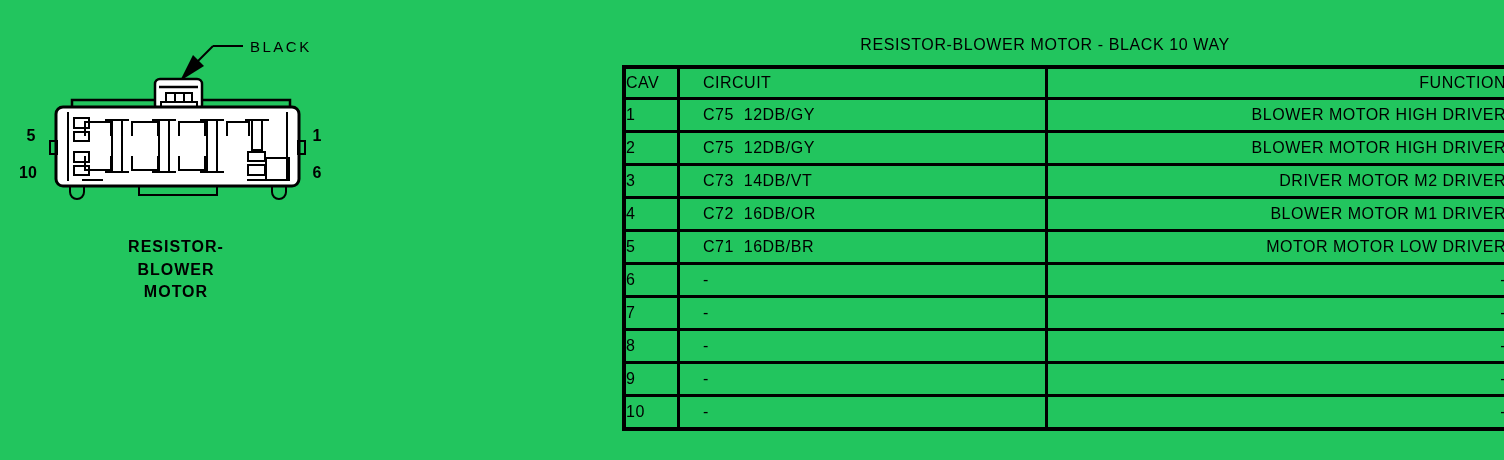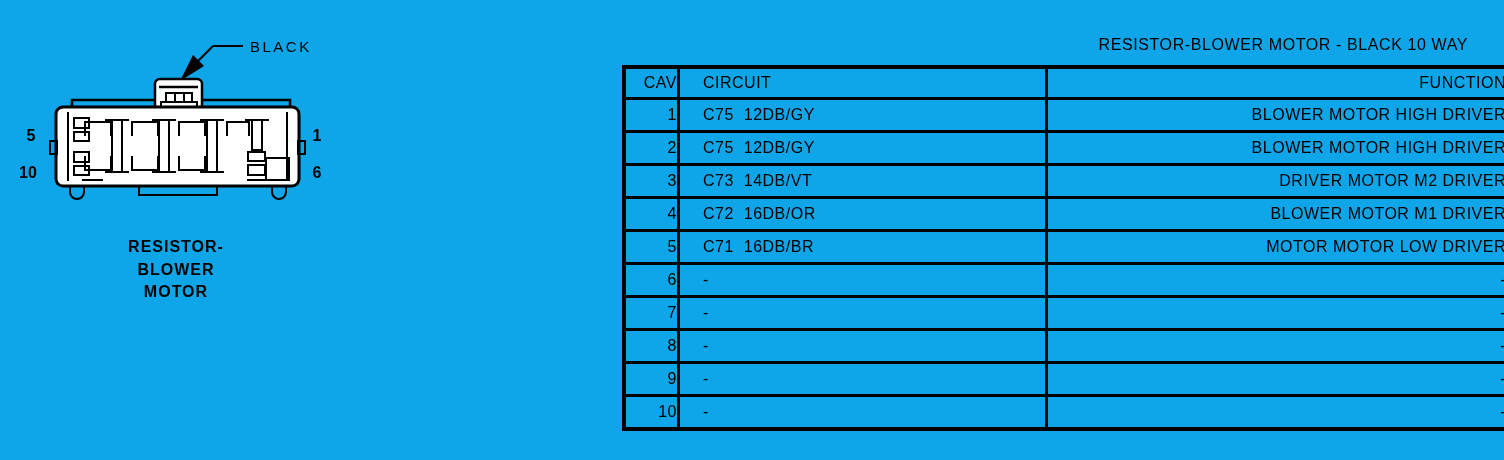--- a/index.html
+++ b/index.html
@@ -1,43 +1,43 @@
 <!DOCTYPE html>
 <html><head>
 <meta charset="utf-8">
 <style>
   html,body { margin:0; padding:0; background:#ffffff; }
   .stage {
-    position:relative; width:1504px; height:460px; background:#0ea5e9;
+    position:relative; width:1504px; height:460px; background:#22c55e;
     font-family:"Liberation Sans", sans-serif; color:#000; overflow:hidden;
   }
 
   
   .connector-figure { position:absolute; left:0; top:0; width:360px; height:340px; }
   .connector-figure svg { display:block; }
   .svg-callout { font-size:15px; letter-spacing:2.5px; fill:#000; }
   .svg-pin     { font-size:16px; font-weight:700; fill:#000; }
   .svg-caption { font-size:16px; font-weight:700; letter-spacing:1px; fill:#000; }
 
   
   .table-wrap { position:absolute; left:622px; top:36px; width:846px; }
   .table-title {
-    margin:0 0 11px 0; text-align:right; white-space:nowrap;
+    margin:0 0 11px 0; text-align:center; white-space:nowrap;
     font-size:16px; letter-spacing:0.6px; font-weight:400;
   }
   table.pinout {
     border-collapse:collapse; table-layout:fixed; width:842px;
     border:4px solid #000;
   }
   .pinout th, .pinout td {
     border:3px solid #000; padding:0; font-size:16px; letter-spacing:0.5px;
     height:30px; vertical-align:middle; overflow:hidden; white-space:pre;
   }
   .pinout th { font-weight:400; text-align:center; height:28px; }
-  .pinout .cav      { width:51px;  text-align:right; }
+  .pinout .cav      { width:51px;  text-align:left; }
   .pinout .circuit  { width:342px; text-align:left; padding-left:23px; }
   .pinout .function { width:449px; text-align:right; padding-left:9px; }
 </style>
 </head>
 <body>
 
 <div class="stage">
 
   <div class="connector-figure">
     <svg width="360" height="340" viewBox="0 0 360 340" fill="none" stroke="#000" stroke-width="2.5">

